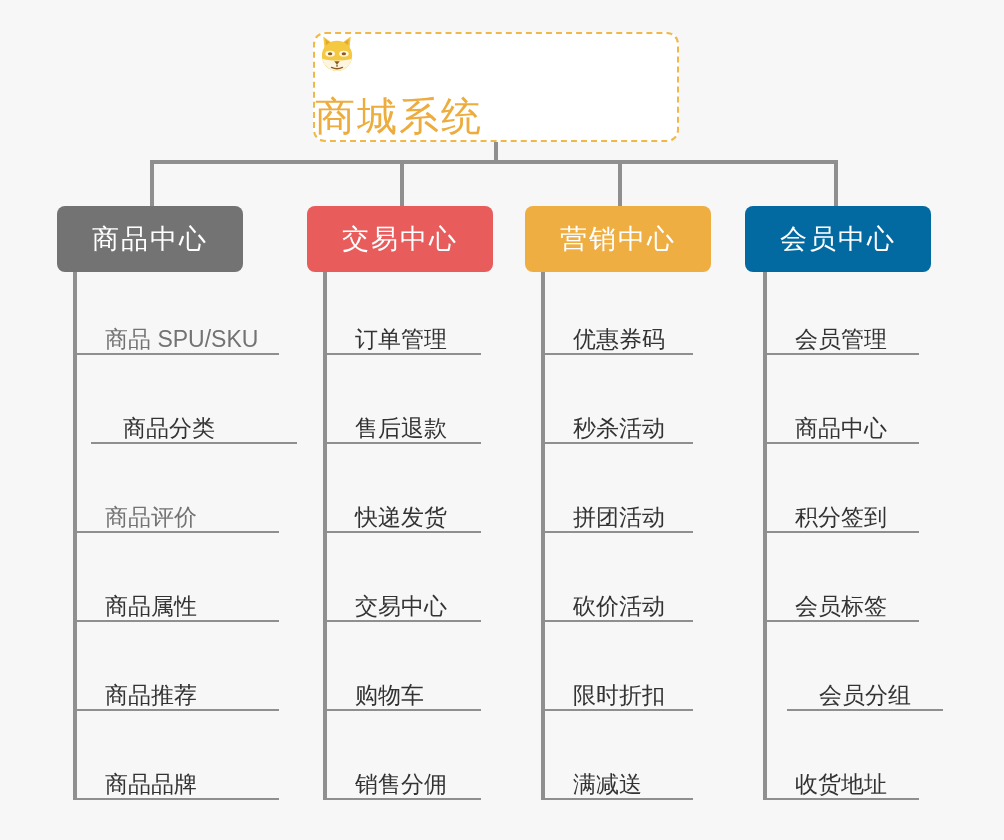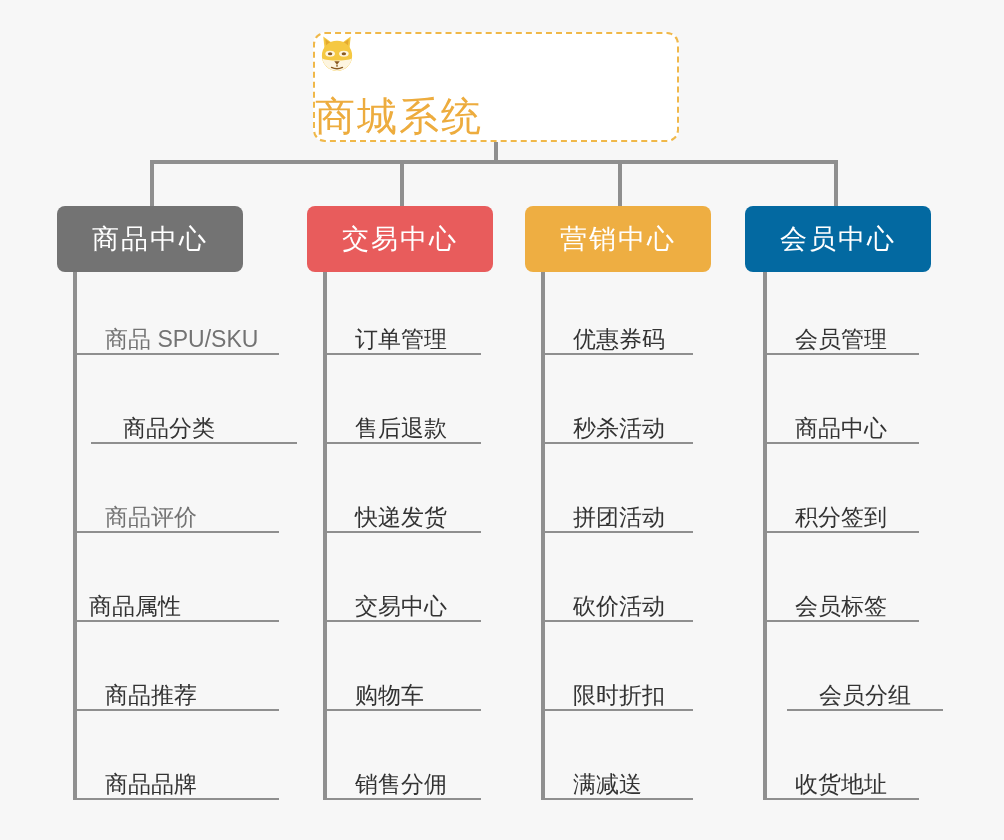--- a/index.html
+++ b/index.html
@@ -140,21 +140,21 @@
   <div id="leaf-layer">
       <div class="leaf" style="left: 73px; top: 311px; width: 206px; border-bottom-color: rgb(143, 143, 143);">
         <span class="leaf-label" style="color: #737373;">商品 SPU/SKU</span>
       </div>
       <div class="leaf" style="left: 91px; top: 400px; width: 206px; border-bottom-color: rgb(143, 143, 143);">
         <span class="leaf-label" style="color: rgb(51, 51, 51);">商品分类</span>
       </div>
       <div class="leaf" style="left: 73px; top: 489px; width: 206px; border-bottom-color: rgb(143, 143, 143);">
         <span class="leaf-label" style="color: #737373;">商品评价</span>
       </div>
-      <div class="leaf" style="left: 73px; top: 578px; width: 206px; border-bottom-color: rgb(143, 143, 143); padding-left: 16px;">
+      <div class="leaf" style="left: 73px; top: 578px; width: 206px; border-bottom-color: rgb(143, 143, 143);">
         <span class="leaf-label" style="color: rgb(51, 51, 51);">商品属性</span>
       </div>
       <div class="leaf" style="left: 73px; top: 667px; width: 206px; border-bottom-color: rgb(143, 143, 143);">
         <span class="leaf-label" style="color: rgb(51, 51, 51);">商品推荐</span>
       </div>
       <div class="leaf" style="left: 73px; top: 756px; width: 206px; border-bottom-color: rgb(143, 143, 143);">
         <span class="leaf-label" style="color: rgb(51, 51, 51);">商品品牌</span>
       </div>
       <div class="leaf" style="left: 323px; top: 311px; width: 158px; border-bottom-color: rgb(143, 143, 143);">
         <span class="leaf-label" style="color: rgb(51, 51, 51);">订单管理</span>

